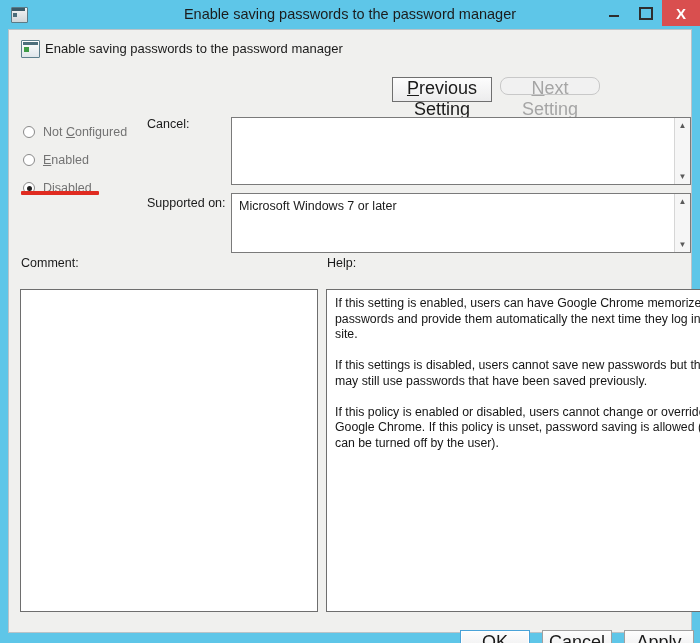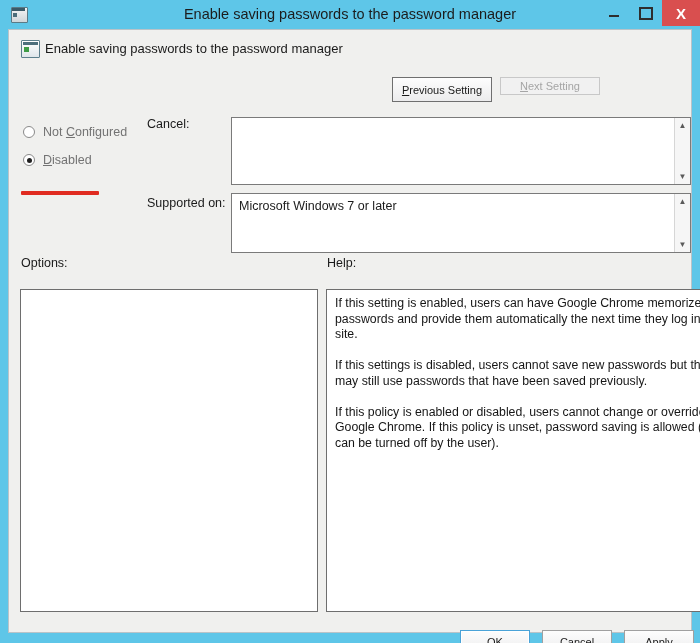--- a/index.html
+++ b/index.html
@@ -82,34 +82,34 @@
   .policy-icon::after{
     content:"";position:absolute;left:2px;top:6px;width:5px;height:5px;
     background:#3e9c46;
   }
   .policy-title{
     position:absolute;left:36px;top:11px;font-size:13px;color:#1a1a1a;
     white-space:nowrap;
   }
   .btn{
     font-family:"Liberation Sans", sans-serif;
-    font-size:11px;color:#1a1a1a;
+    font-size:18px;color:#1a1a1a;
     background:linear-gradient(#fdfdfd,#ececed);
     border:1px solid #a0a0a0;
     box-sizing:border-box;
     cursor:default;
     padding:0;
   }
   .btn.disabled{color:#a5a5a5;border-color:#c8c8c8;background:#f1f1f1;}
   .btn-prev{
     position:absolute;left:383px;top:47px;width:100px;height:25px;
     border-color:#6f6f6f;
   }
   .btn-next{
-    position:absolute;left:491px;top:47px;width:100px;height:18px;
+    position:absolute;left:491px;top:47px;width:100px;height:18px;border-radius:8px;
   }
   u{text-decoration:underline;}
   
   .radios{position:absolute;left:14px;top:88px;}
   .radio-row{
     display:flex;align-items:center;height:28px;font-size:12.5px;color:#737373;
     cursor:default;
   }
   .radio-mark{
     width:12px;height:12px;border-radius:50%;
@@ -201,20 +201,24 @@
     <div class="policy-title">Enable saving passwords to the password manager</div>
 
     <button class="btn btn-prev"><u>P</u>revious Setting</button>
     <button class="btn btn-next disabled"><u>N</u>ext Setting</button>
 
     <div class="radios">
       <div class="radio-row">
         <span class="radio-mark"></span>
         <span>Not <u>C</u>onfigured</span>
       </div>
+      <div class="radio-row">
+        <span class="radio-mark"></span>
+        <span><u>E</u>nabled</span>
+      </div>
       <div class="radio-row checked">
         <span class="radio-mark"></span>
         <span><u>D</u>isabled</span>
       </div>
     </div>
     <div class="red-underline"></div>
 
     <div class="lbl lbl-comment">Cancel:</div>
     <div class="field field-comment">
       <div class="field-text"></div>
@@ -226,21 +230,21 @@
 
     <div class="lbl lbl-supported">Supported on:</div>
     <div class="field field-supported">
       <div class="field-text">Microsoft Windows 7 or later</div>
       <div class="vscroll">
         <div class="sb-arrow up">▲</div>
         <div class="sb-arrow down">▼</div>
       </div>
     </div>
 
-    <div class="lbl lbl-options">Options:</div>
+    <div class="lbl lbl-options">Comment:</div>
     <div class="lbl lbl-help">Help:</div>
 
     <div class="panel panel-options">
       <div class="help-text"></div>
     </div>
 
     <div class="panel panel-help">
       <div class="help-text">If this setting is enabled, users can have Google Chrome memorize passwords and provide them automatically the next time they log in to a site.
 
 If this settings is disabled, users cannot save new passwords but they

